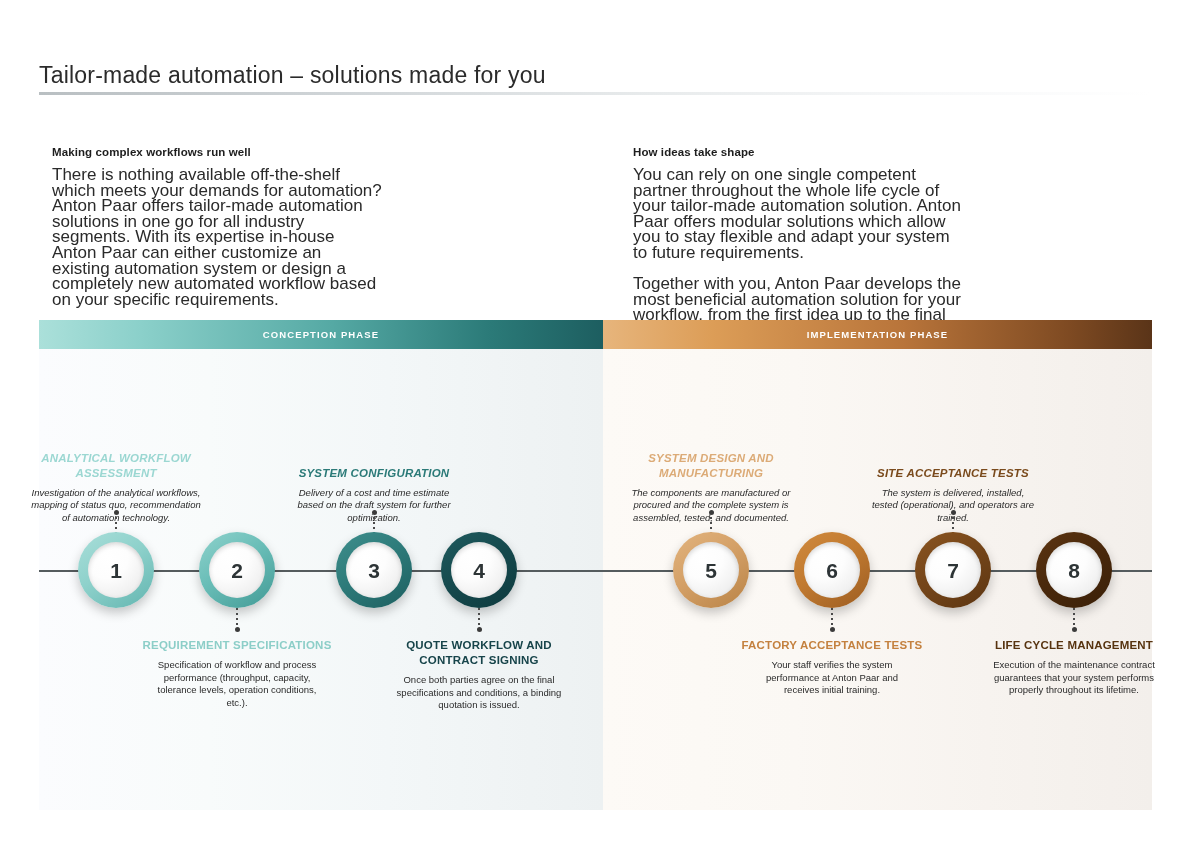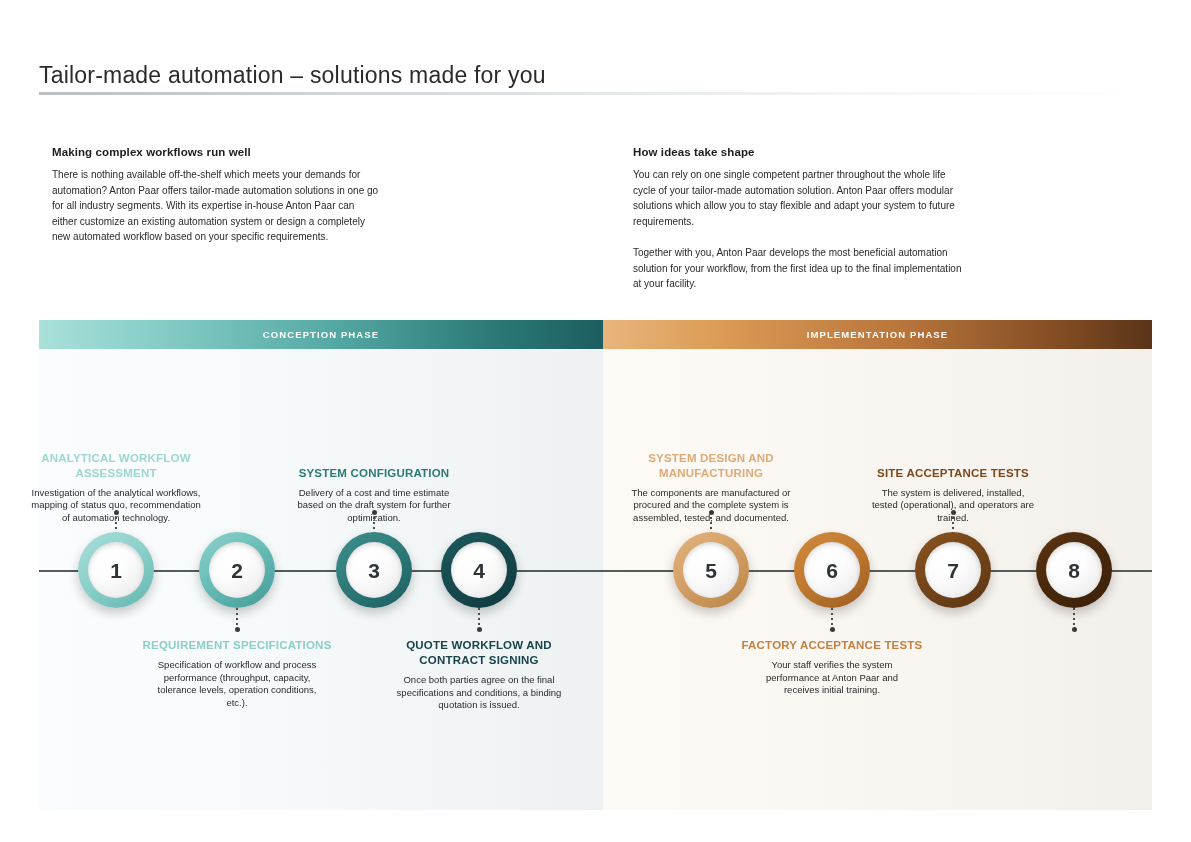--- a/index.html
+++ b/index.html
@@ -44,21 +44,21 @@
   .intro-col.right { left: 633px; width: 330px; }
 
   .intro-head {
     font-size: 11.5px;
     font-weight: bold;
     color: #1d1d1d;
     margin: 0 0 9px 0;
     letter-spacing: 0.1px;
   }
   .intro-para {
-    font-size: 10px;
+    font-size: 17px;
     line-height: 15.6px;
     color: #2a2a2a;
     margin: 0;
   }
   .intro-para + .intro-para { margin-top: 15.6px; }
 
   
   .panel {
     position: absolute;
     left: 39px;
@@ -166,21 +166,21 @@
   .c8 { background: linear-gradient(145deg, #5c3411 0%, #4a290c 45%, #3a2008 100%); }
 
   
   .label-block {
     position: absolute;
     left: 50%;
     width: 190px;
     margin-left: -95px;
     text-align: center;
   }
-  .label-block.above { bottom: 286px; }   
+  .label-block.above { bottom: 286px; font-style: italic; }   
   .label-block.below { top: 318px; }
 
   .step-title {
     font-size: 11.5px;
     font-weight: bold;
     line-height: 15px;
     margin: 0 0 6px 0;
     letter-spacing: 0.2px;
   }
   .step-desc {
@@ -361,15 +361,19 @@
 
   <div class="step" style="left:1035px;">
     <div class="circle c8">
       <div class="inner">
         <span class="num">8</span>
       </div>
     </div>
     <div class="connector down">
         <span class="cap"></span>
       </div>
+    <div class="label-block below">
+      <p class="step-title t-8">LIFE CYCLE MANAGEMENT</p>
+      <p class="step-desc">Execution of the maintenance contract guarantees that your system performs properly throughout its lifetime.</p>
+    </div>
   </div>
 
 </div>
 
 </body></html>

